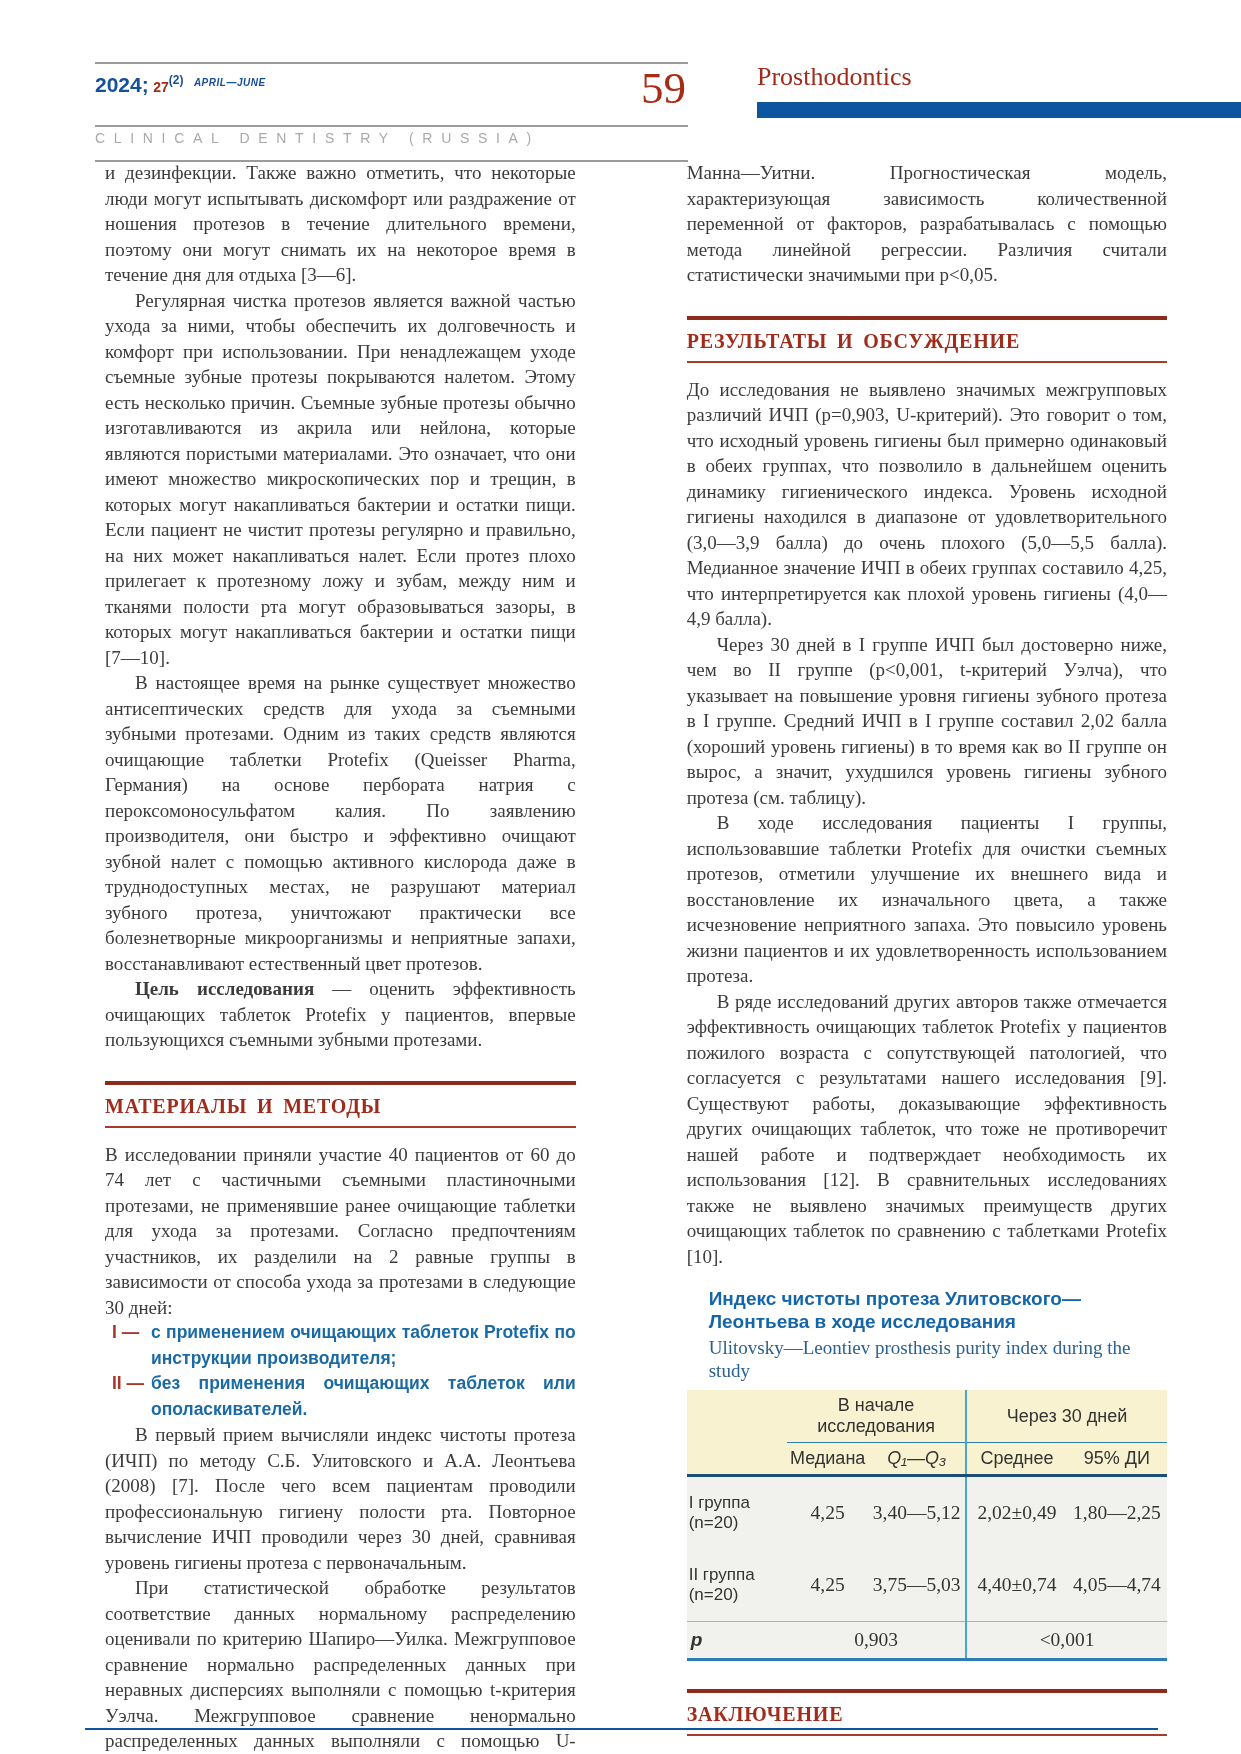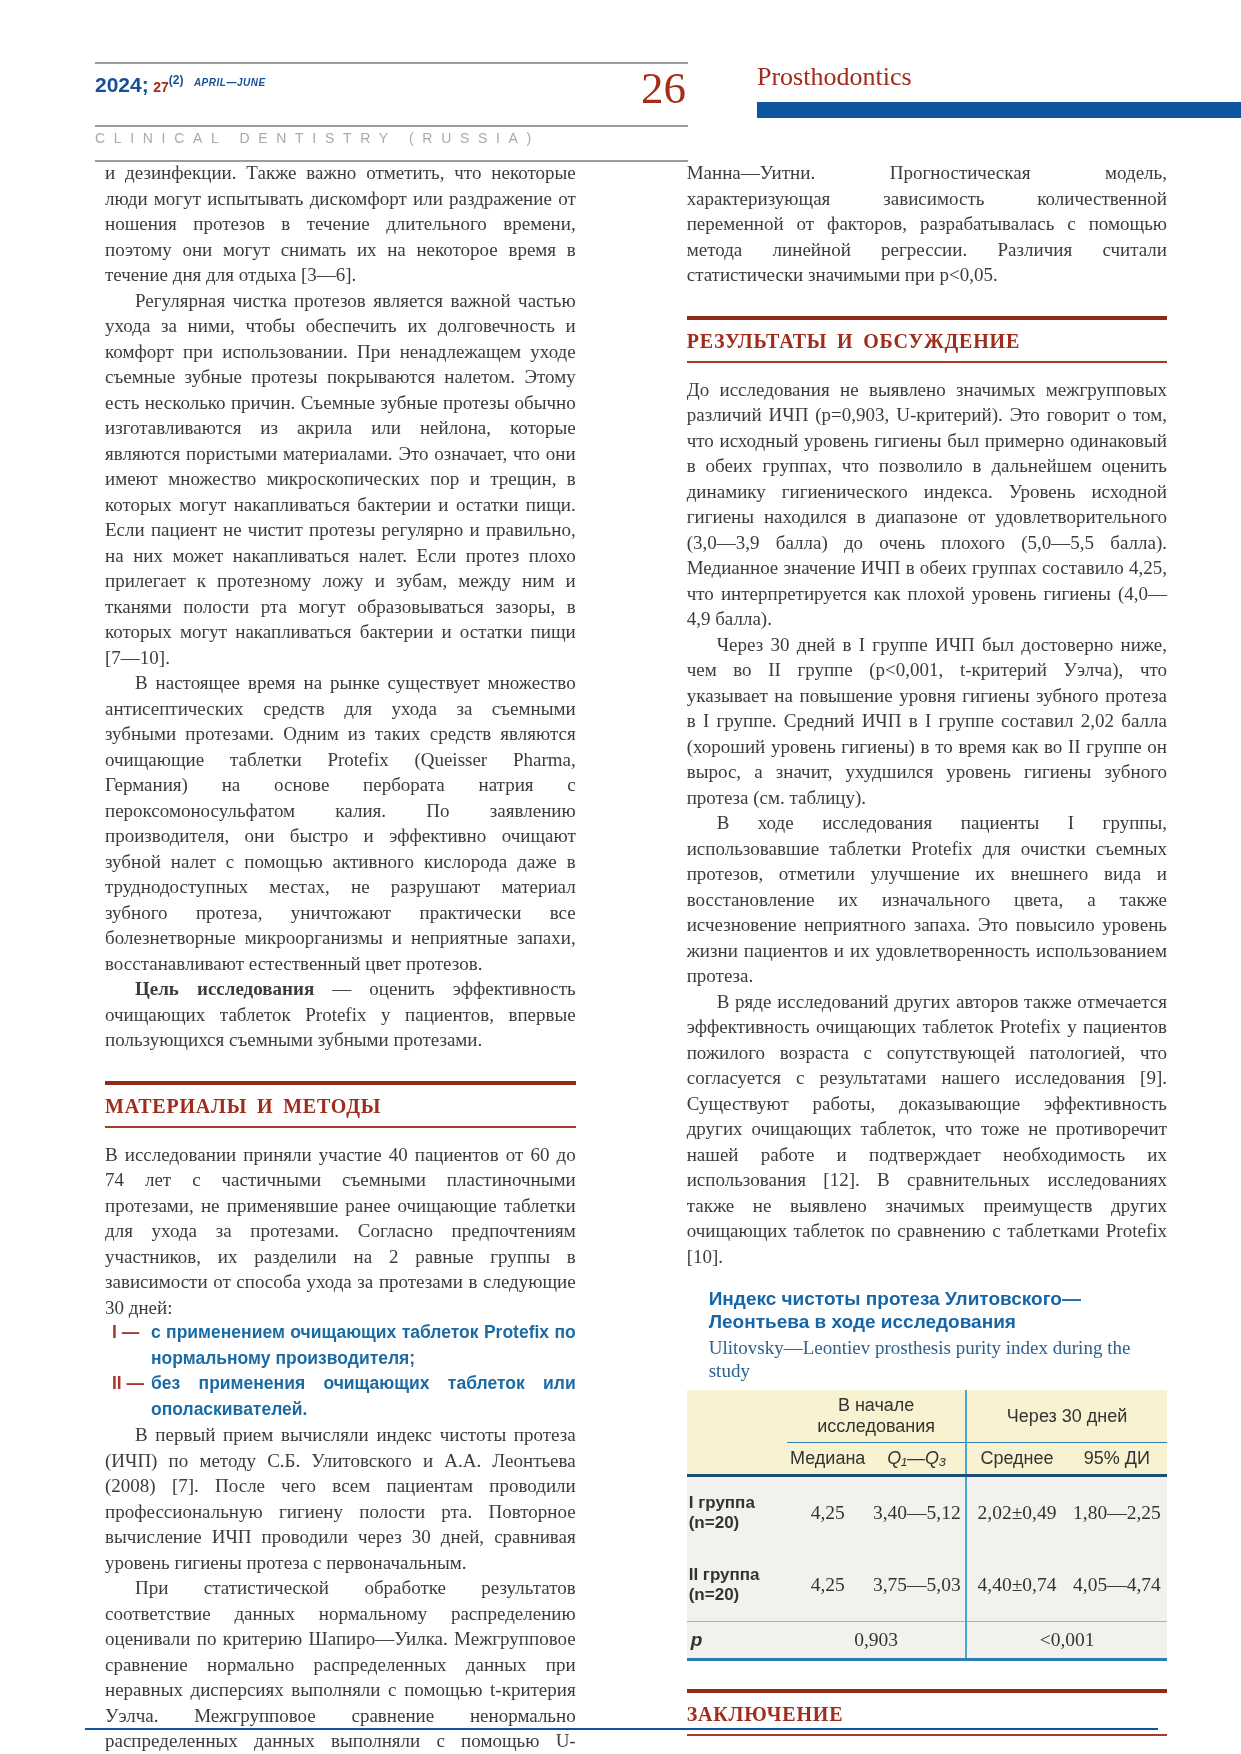--- a/index.html
+++ b/index.html
@@ -47,21 +47,21 @@
           color:var(--cap_en_blue);margin-left:22px;margin-top:3px;}
   table.data{border-collapse:collapse;width:100%;margin-top:8px;background:var(--tbl_body_bg);
              font-family:"Liberation Sans",sans-serif;color:#333;}
   .w0{width:21%}.w1{width:16.5%}.w2{width:20.5%}.w3{width:21%}.w4{width:21%}
   table.data th{font-weight:normal;font-size:18px;background:var(--tbl_head_bg);padding:5px 2px;text-align:center;}
   thead tr.grp th.gh{border-bottom:1.5px solid var(--tbl_navy);}
   thead tr.sub th{border-bottom:3px solid var(--tbl_dark);}
   th.lblh{border-bottom:3px solid var(--tbl_dark);}
   .qcell{font-style:italic;}
   tbody td{padding:12px 2px;text-align:center;font-family:"Liberation Serif",serif;font-size:19.5px;}
-  tbody th.rowlbl{font-family:"Liberation Sans",sans-serif;font-weight:bold;font-size:17px;
+  tbody th.rowlbl{font-family:"Liberation Sans",sans-serif;font-weight:normal;font-size:17px;
                   line-height:20px;text-align:left;background:var(--tbl_body_bg);padding:16px 2px;}
   tbody th.rowlbl span{display:block;}
   .divl{border-left:2px solid var(--tbl_light);}
   tr.prow th,tr.prow td{border-top:1.5px solid var(--tbl_light2);border-bottom:3px solid var(--tbl_navy);}
   tr.prow th.plbl{font-family:"Liberation Sans",sans-serif;font-style:italic;font-weight:bold;
                   font-size:19px;text-align:left;background:var(--tbl_body_bg);padding-left:4px;}
   tr.prow td{padding:7px 2px;}
   
   .footrule{position:absolute;left:85px;width:1073px;top:1728px;border-top:2.5px solid var(--bar_blue);}
 </style>
@@ -69,21 +69,21 @@
 <body>
 
 <div class="page">
 
   <div class="head-left">
     <div class="hrule"></div>
     <div class="head-meta">
       <span class="yr">2024;</span>
       <span class="vol">27</span><sup class="isup">(2)</sup>
       <span class="months">APRIL—JUNE</span>
-      <span class="pageno">26</span>
+      <span class="pageno">59</span>
     </div>
     <div class="hrule"></div>
     <div class="journal">CLINICAL DENTISTRY (RUSSIA)</div>
     <div class="hrule"></div>
   </div>
 
   <div class="head-right">
     <div class="prostho">Prosthodontics</div>
     <div class="blue-bar"></div>
   </div>
@@ -96,21 +96,21 @@
       <p>В настоящее время на рынке существует множество антисептических средств для ухода за съемными зубными протезами. Одним из таких средств являются очищающие таблетки Protefix (Queisser Pharma, Германия) на основе пербората натрия с пероксомоносульфатом калия. По заявлению производителя, они быстро и эффективно очищают зубной налет с помощью активного кислорода даже в труднодоступных местах, не разрушают материал зубного протеза, уничтожают практически все болезнетворные микроорганизмы и неприятные запахи, восстанавливают естественный цвет протезов.</p>
       <p><span class="goal-lead">Цель исследования</span><span> — оценить эффективность очищающих таблеток Protefix у пациентов, впервые пользующихся съемными зубными протезами.</span></p>
 
       <div class="sec">
         <h2>МАТЕРИАЛЫ И МЕТОДЫ</h2>
       </div>
       <p class="noind">В исследовании приняли участие 40 пациентов от 60 до 74 лет с частичными съемными пластиночными протезами, не применявшие ранее очищающие таблетки для ухода за протезами. Согласно предпочтениям участников, их разделили на 2 равные группы в зависимости от способа ухода за протезами в следующие 30 дней:</p>
       <ul class="ilist">
         <li>
           <span class="rom">I —</span>
-          <span>с применением очищающих таблеток Protefix по нормальному производителя;</span>
+          <span>с применением очищающих таблеток Protefix по инструкции производителя;</span>
         </li>
         <li>
           <span class="rom">II —</span>
           <span>без применения очищающих таблеток или ополаскивателей.</span>
         </li>
       </ul>
       <p>В первый прием вычисляли индекс чистоты протеза (ИЧП) по методу С.Б. Улитовского и А.А. Леонтьева (2008) [7]. После чего всем пациентам проводили профессиональную гигиену полости рта. Повторное вычисление ИЧП проводили через 30 дней, сравнивая уровень гигиены протеза с первоначальным.</p>
       <p>При статистической обработке результатов соответствие данных нормальному распределению оценивали по критерию Шапиро—Уилка. Межгрупповое сравнение нормально распределенных данных при неравных дисперсиях выполняли с помощью t-критерия Уэлча. Межгрупповое сравнение ненормально распределенных данных выполняли с помощью U-критерия</p>
     </div>
 

